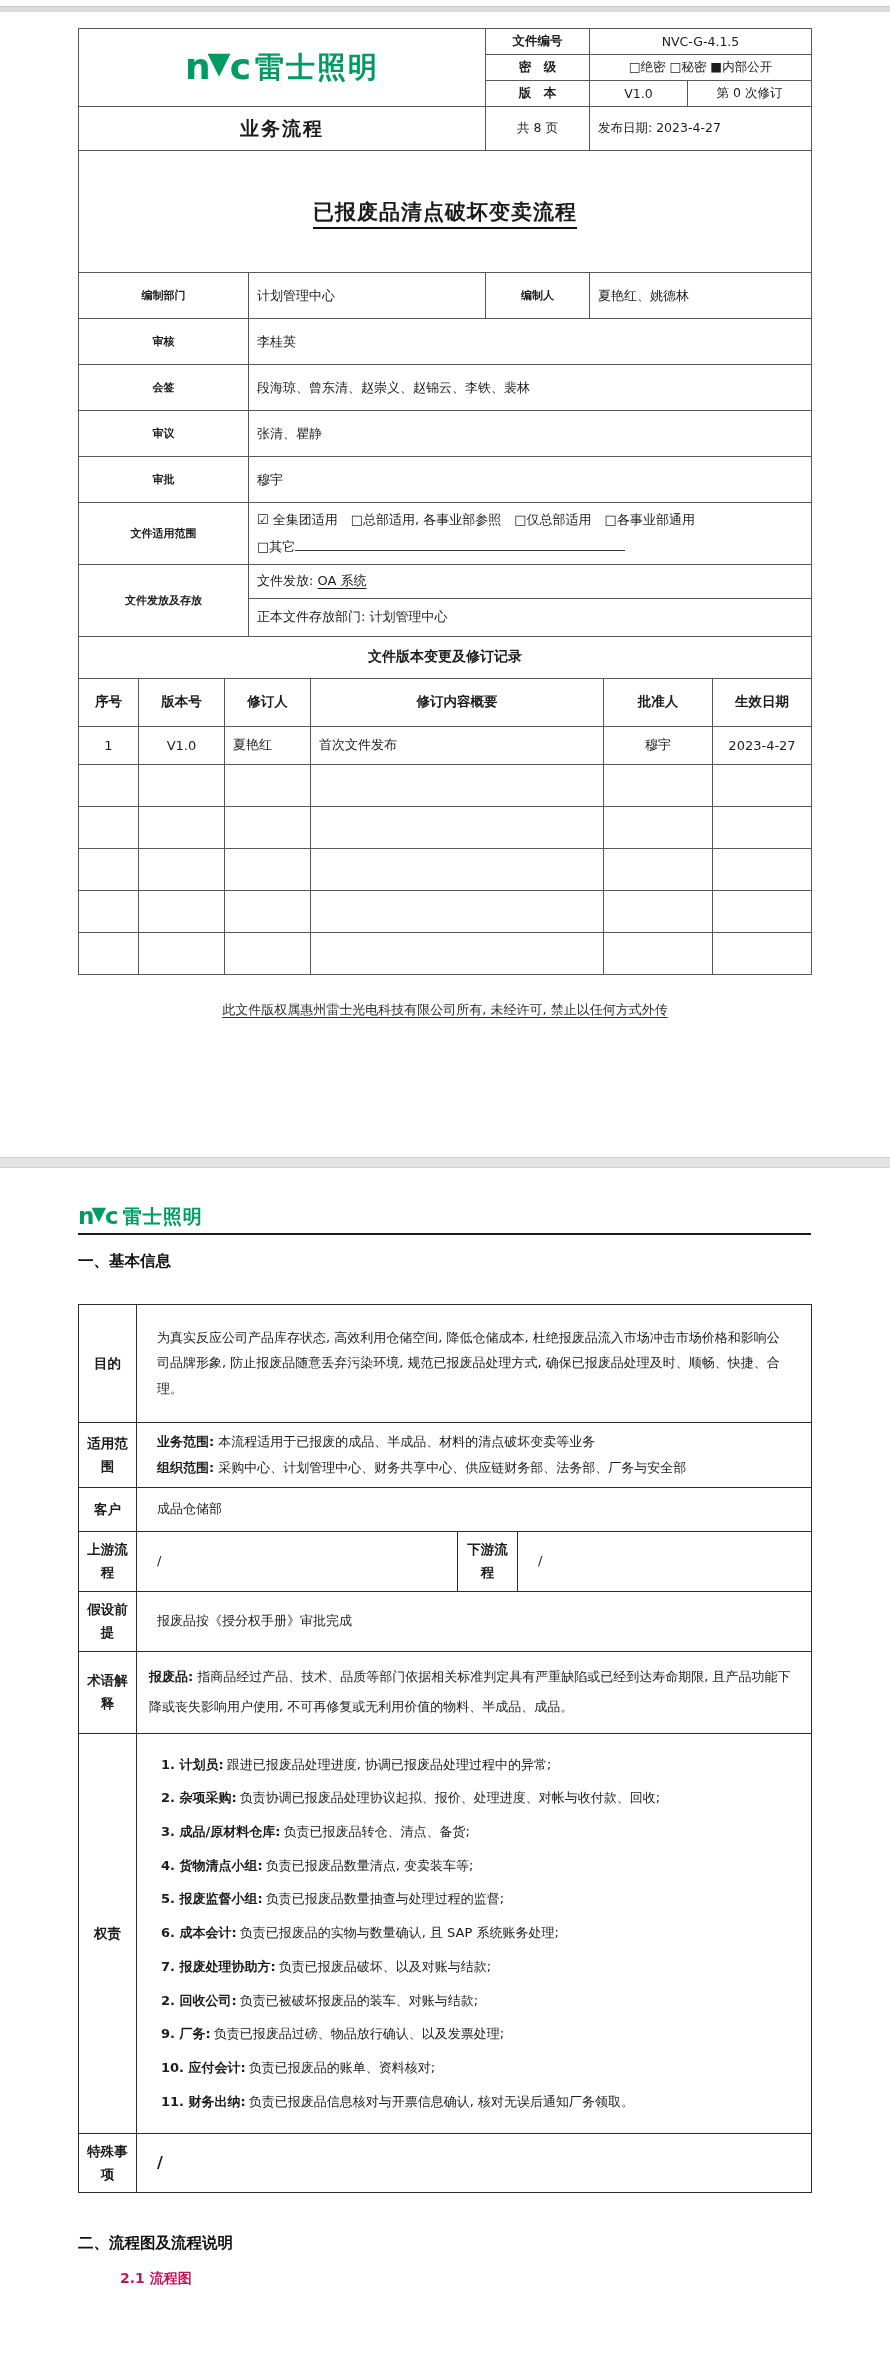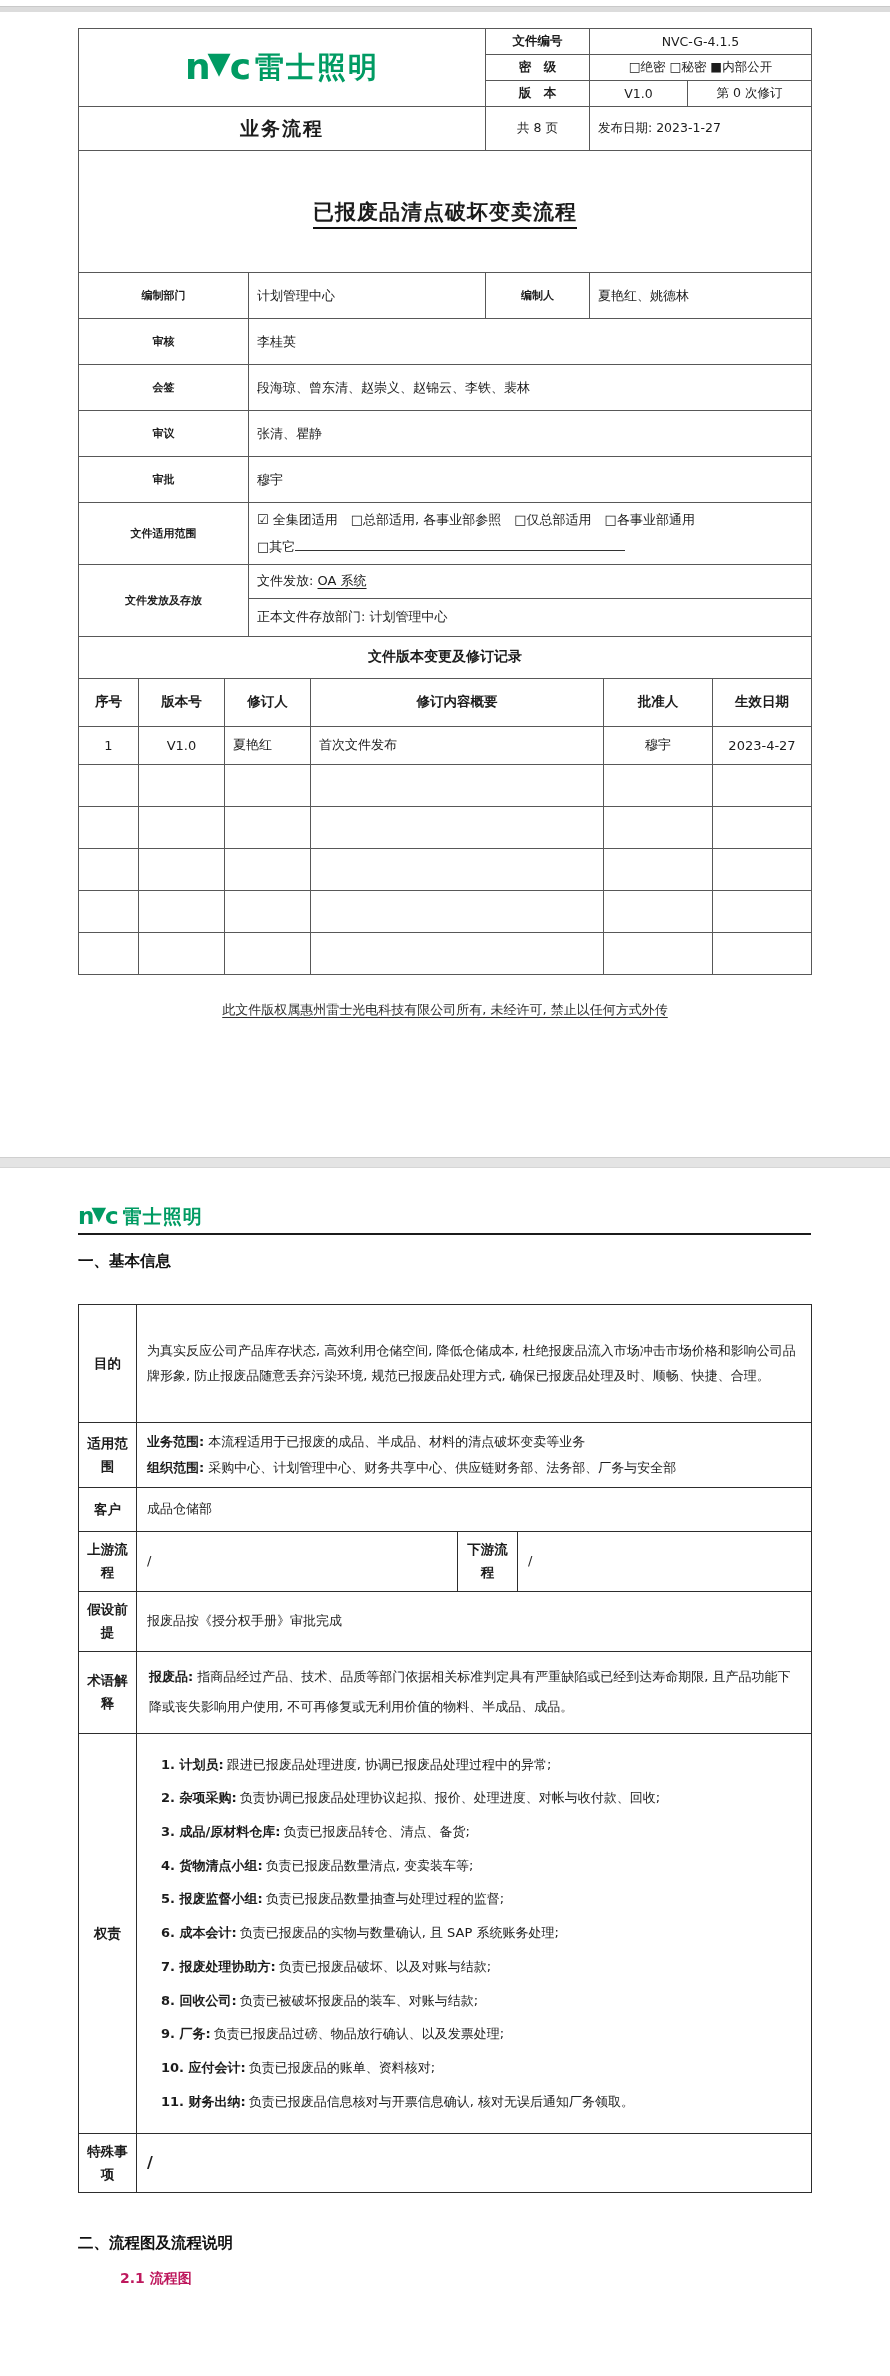--- a/index.html
+++ b/index.html
@@ -57,21 +57,21 @@
   .copyright { text-align:center; margin-top:26px; font-size:13px; color:#2e2e2e; }
   .copyright span { text-decoration:underline; text-underline-offset:3px; }
   .p1-bottom-space { height:138px; }
 
   .logo-rule { border:none; border-top:2px solid #1b1b1b; width:733px; margin:3px 0 0 0; }
   .h1 { font-weight:bold; font-size:15.5px; margin-top:16px; color:#111; }
   .h2 { font-weight:bold; font-size:14px; margin:16px 0 0 42px; color:#be185d; }
   .mt-big { margin-top:40px; }
 
   .t3 { margin-top:32px; width:733px; }
-  .t3 td { border:1px solid #2d2d2d; padding:6px 10px; vertical-align:middle; }
+  .t3 td { border:1px solid #2d2d2d; padding:6px 20px; vertical-align:middle; }
   .lbl2 { font-weight:bold; text-align:center; font-size:13.5px; padding:6px 3px !important; line-height:1.7; }
   .txt { font-size:13px; line-height:1.9; text-align:left; }
   .purpose { line-height:1.95; height:118px; }
   .scope2 div { line-height:2.0; }
   .loose { line-height:2.35; padding:10px 12px !important; }
   .duties-cell { padding:10px 24px !important; }
   .duty { margin:9px 0; font-size:13px; }
   .duty b { margin-right:3px; }
   .slash { font-weight:bold; font-size:16px; height:54px; }
   .cust-row td { height:44px; }
@@ -113,21 +113,21 @@
       <td class="ctr sm" colspan="2">□绝密 □秘密 ■内部公开</td>
     </tr>
     <tr class="hdr-row">
       <td class="lbl sm">版　本</td>
       <td class="ctr sm">V1.0</td>
       <td class="ctr sm">第 0 次修订</td>
     </tr>
     <tr>
       <td class="biztype" colspan="2">业务流程</td>
       <td class="ctr sm">共 8 页</td>
-      <td class="sm" colspan="2">发布日期: 2023-1-27</td>
+      <td class="sm" colspan="2">发布日期: 2023-4-27</td>
     </tr>
     <tr>
       <td class="title-cell" colspan="5">
         <span class="doc-title">已报废品清点破坏变卖流程</span>
       </td>
     </tr>
     <tr class="row-std">
       <td class="lbl">编制部门</td>
       <td class="val">计划管理中心</td>
       <td class="lbl">编制人</td>
@@ -305,21 +305,21 @@
     <tr>
       <td class="lbl2">权责</td>
       <td class="txt duties-cell" colspan="3">
         <div class="duty"><b>1. 计划员:</b><span>跟进已报废品处理进度, 协调已报废品处理过程中的异常;</span></div>
         <div class="duty"><b>2. 杂项采购:</b><span>负责协调已报废品处理协议起拟、报价、处理进度、对帐与收付款、回收;</span></div>
         <div class="duty"><b>3. 成品/原材料仓库:</b><span>负责已报废品转仓、清点、备货;</span></div>
         <div class="duty"><b>4. 货物清点小组:</b><span>负责已报废品数量清点, 变卖装车等;</span></div>
         <div class="duty"><b>5. 报废监督小组:</b><span>负责已报废品数量抽查与处理过程的监督;</span></div>
         <div class="duty"><b>6. 成本会计:</b><span>负责已报废品的实物与数量确认, 且 SAP 系统账务处理;</span></div>
         <div class="duty"><b>7. 报废处理协助方:</b><span>负责已报废品破坏、以及对账与结款;</span></div>
-        <div class="duty"><b>8. 回收公司:</b><span>负责已被破坏报废品的装车、对账与结款;</span></div>
+        <div class="duty"><b>2. 回收公司:</b><span>负责已被破坏报废品的装车、对账与结款;</span></div>
         <div class="duty"><b>9. 厂务:</b><span>负责已报废品过磅、物品放行确认、以及发票处理;</span></div>
         <div class="duty"><b>10. 应付会计:</b><span>负责已报废品的账单、资料核对;</span></div>
         <div class="duty"><b>11. 财务出纳:</b><span>负责已报废品信息核对与开票信息确认, 核对无误后通知厂务领取。</span></div>
       </td>
     </tr>
     <tr>
       <td class="lbl2">特殊事项</td>
       <td class="txt slash" colspan="3">/</td>
     </tr>
   </tbody>

